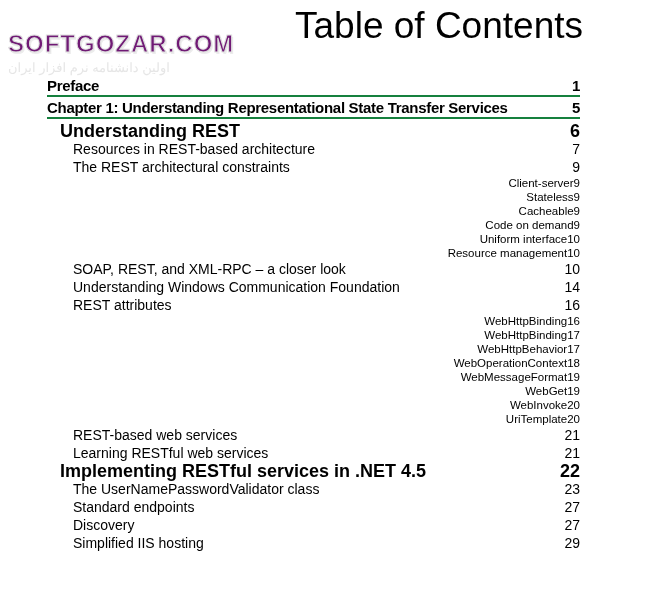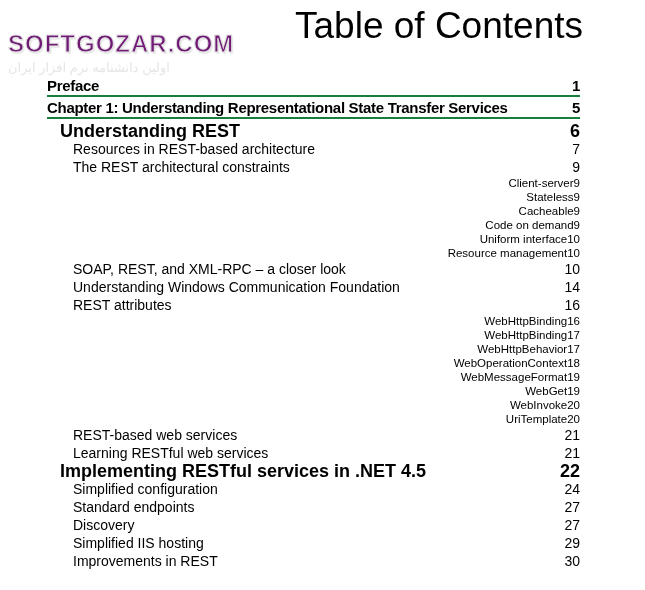--- a/index.html
+++ b/index.html
@@ -191,33 +191,29 @@
       </div>
       <div class="row style-sub level-2">
         <span class="label">Learning RESTful web services</span>
         <span class="pagenum">21</span>
       </div>
       <div class="row style-section level-1">
         <span class="label">Implementing RESTful services in .NET 4.5</span>
         <span class="pagenum">22</span>
       </div>
       <div class="row style-sub level-2">
-        <span class="label">Simplified configuration</span>
-        <span class="pagenum">24</span>
+        <span class="label">The UserNamePasswordValidator class</span>
+        <span class="pagenum">23</span>
       </div>
       <div class="row style-sub level-2">
         <span class="label">Standard endpoints</span>
         <span class="pagenum">27</span>
       </div>
       <div class="row style-sub level-2">
         <span class="label">Discovery</span>
         <span class="pagenum">27</span>
       </div>
       <div class="row style-sub level-2">
         <span class="label">Simplified IIS hosting</span>
         <span class="pagenum">29</span>
-      </div>
-      <div class="row style-sub level-2">
-        <span class="label">Improvements in REST</span>
-        <span class="pagenum">30</span>
       </div>
     </div>
 </div>
 
 </body></html>

